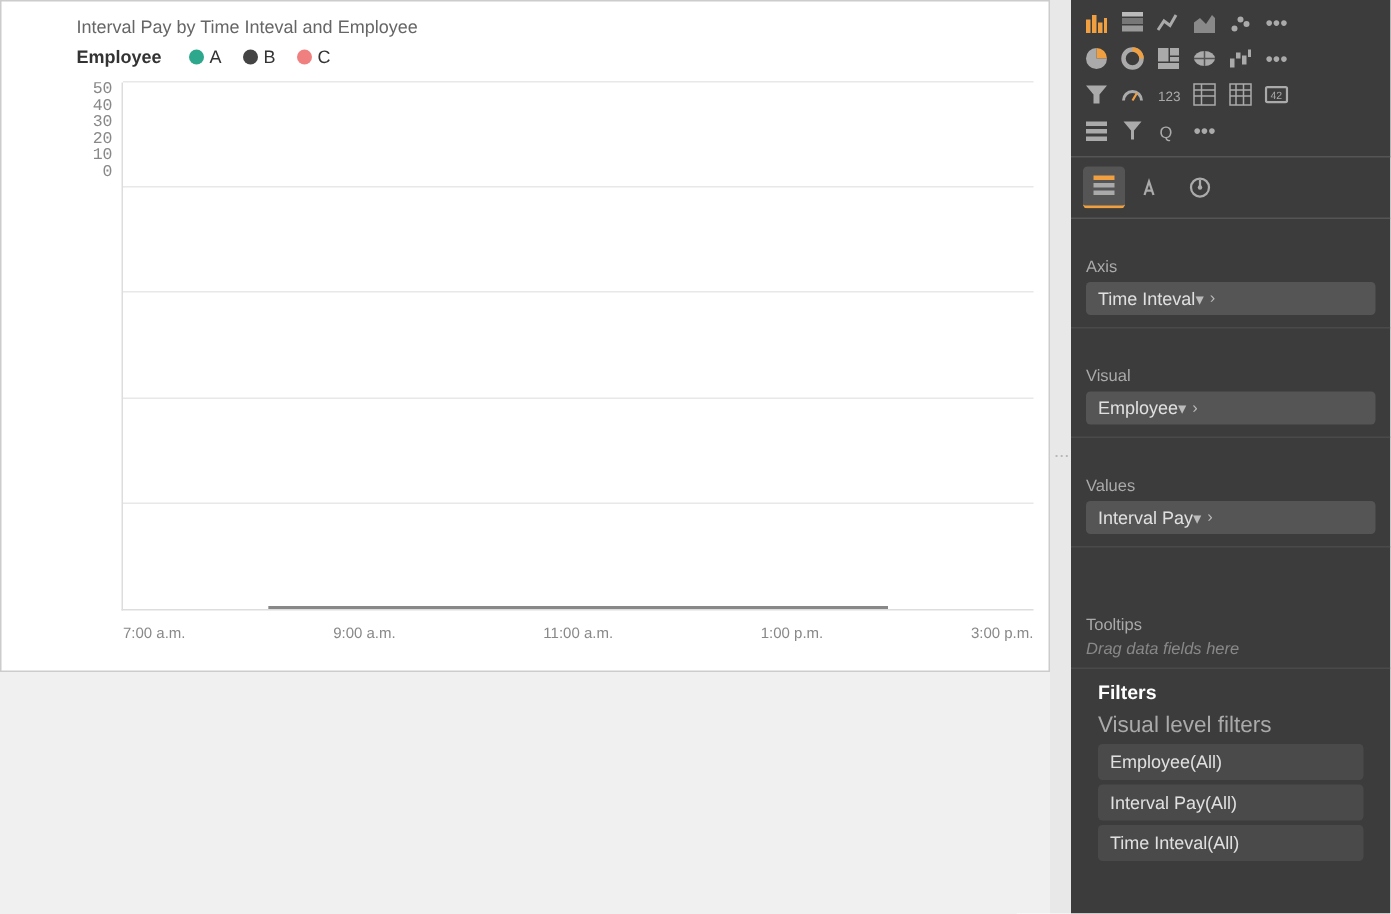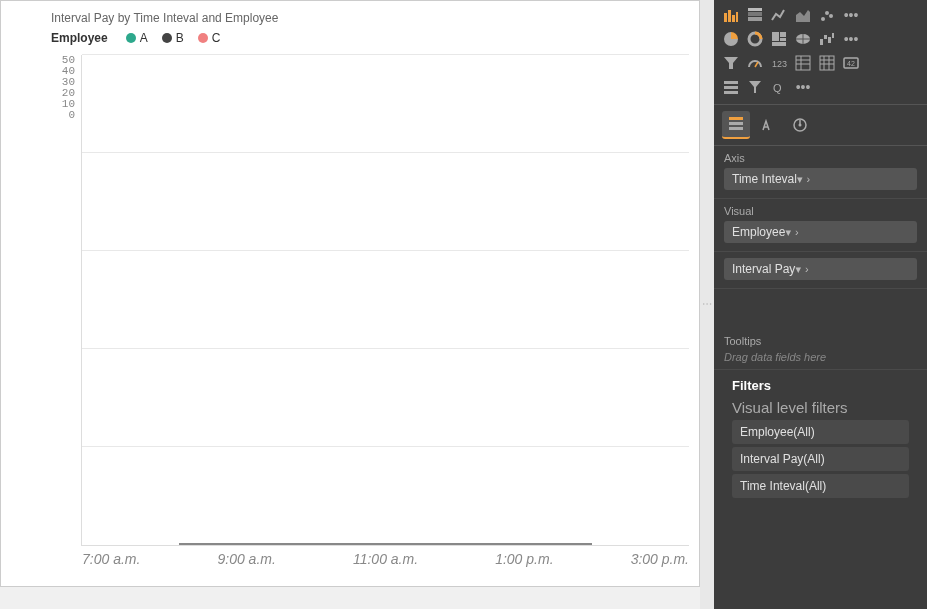--- a/index.html
+++ b/index.html
@@ -8,21 +8,21 @@
       font-family: 'Segoe UI', Arial, sans-serif;
       width: 927px;
       height: 609px;
       overflow: hidden;
       display: flex;
     }
 
     
     .chart-container {
       width: 700px;
-      height: 587px;
+      height: 448px;
       background: #ffffff;
       border: 1px solid #ccc;
       position: relative;
       padding: 10px 10px 40px 50px;
       display: flex;
       flex-direction: column;
     }
 
     .chart-title {
       font-size: 12px;
@@ -115,24 +115,23 @@
     .x-axis {
       position: absolute;
       bottom: -22px;
       left: 0;
       right: 0;
       display: flex;
       justify-content: space-between;
     }
 
     .x-label {
-      font-size: 14px;
+      font-size: 10px;
       color: #888;
       text-align: center;
-      font-style: italic;
     }
 
     
     .resize-handle {
       width: 14px;
       background: #e8e8e8;
       display: flex;
       align-items: center;
       justify-content: center;
       cursor: ew-resize;
@@ -213,20 +212,21 @@
 
     .sub-btn.active {
       background: #555;
       border-bottom: 2px solid #f0a040;
     }
 
     
     .field-section {
       padding: 6px 10px;
       border-bottom: 1px solid #4a4a4a;
+      margin-top: 20px;
     }
 
     .section-label {
       font-size: 11px;
       color: #aaa;
       margin-bottom: 4px;
     }
 
     .field-pill {
       background: #555;
@@ -546,20 +546,21 @@
     <div class="field-pill">
       <span>Employee</span>
       <span class="pill-icons">
         <span>▾</span>
         <span>›</span>
       </span>
     </div>
   </div>
 
   <div class="field-section">
+    <div class="section-label">Values</div>
     <div class="field-pill">
       <span>Interval Pay</span>
       <span class="pill-icons">
         <span>▾</span>
         <span>›</span>
       </span>
     </div>
   </div>
 
   <div class="tooltips-section">

